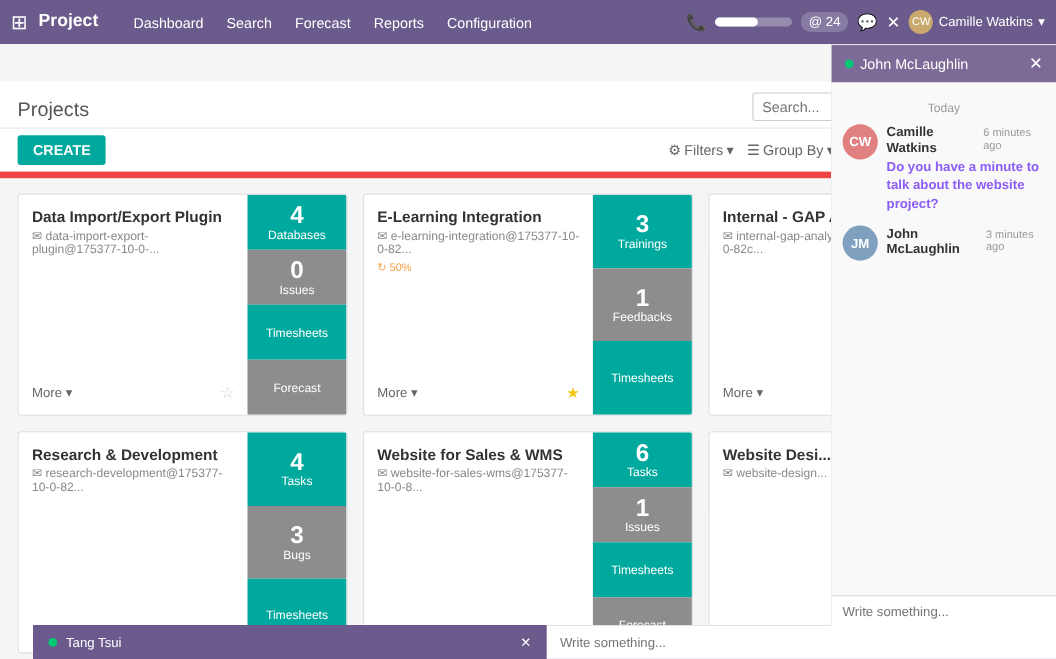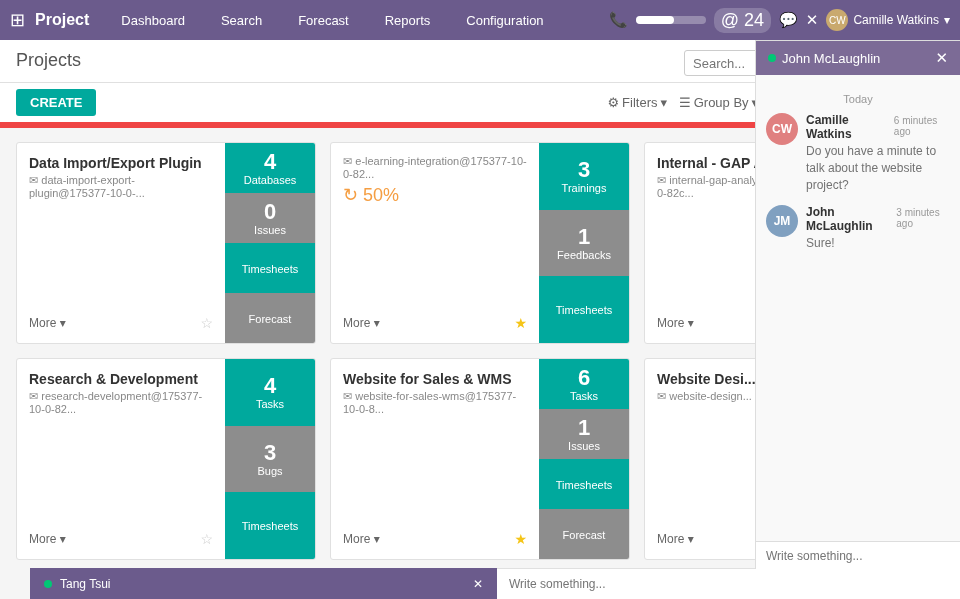--- a/index.html
+++ b/index.html
@@ -10,45 +10,46 @@
       background: #6b5b8c;
       height: 40px;
       display: flex;
       align-items: center;
       padding: 0 10px;
       color: white;
       gap: 6px;
     }
     .topnav-grid { font-size: 18px; cursor: pointer; margin-right: 4px; }
     .topnav-logo { font-size: 16px; font-weight: bold; margin-right: 16px; text-align: right; }
-    .topnav-menu { display: flex; gap: 16px; flex: 1; }
+    .topnav-menu { display: flex; gap: 1px; flex: 1; }
     .topnav-menu a {
       color: white;
       text-decoration: none;
       padding: 4px 10px;
       border-radius: 3px;
       font-size: 13px;
       cursor: pointer;
     }
     .topnav-right { display: flex; align-items: center; gap: 8px; margin-left: auto; }
     .topnav-right .phone-icon, .topnav-right .chat-icon, .topnav-right .close-icon { cursor: pointer; font-size: 15px; }
-    .topnav-right .at-badge { background: rgba(255,255,255,0.2); border-radius: 10px; padding: 2px 7px; font-size: 18px; }
+    .topnav-right .at-badge { background: rgba(255,255,255,0.2); border-radius: 10px; padding: 2px 7px; font-size: 12px; }
     .progress-bar-wrap { width: 70px; height: 8px; background: rgba(255,255,255,0.3); border-radius: 4px; }
     .progress-bar-fill { height: 8px; background: white; border-radius: 4px; width: 55%; }
     .user-avatar-menu { display: flex; align-items: center; gap: 5px; cursor: pointer; font-size: 12px; }
     .user-avatar-icon { width: 22px; height: 22px; border-radius: 50%; background: #c9a96e; display: flex; align-items: center; justify-content: center; font-size: 10px; color: white; }
 
     
     .subheader {
       background: white;
       padding: 10px 16px 6px;
       display: flex;
-      align-items: flex-start;
+      align-items: flex-end;
       justify-content: space-between;
       border-bottom: 1px solid #e0e0e0;
+      margin-top: 34px;
     }
     .subheader-title { font-size: 18px; color: #555; font-weight: 400; }
     .search-bar { display: flex; align-items: center; border: 1px solid #ccc; border-radius: 3px; padding: 4px 8px; width: 260px; }
     .search-bar input { border: none; outline: none; font-size: 13px; width: 100%; color: #666; }
     .search-icon { color: #999; font-size: 14px; cursor: pointer; }
 
     
     .toolbar {
       background: white;
       padding: 6px 16px;
@@ -83,21 +84,21 @@
       border: 1px solid #e0e0e0;
       border-radius: 3px;
       overflow: hidden;
       display: grid;
       grid-template-columns: 1fr 90px;
       min-height: 170px;
     }
     .card-left { padding: 12px; }
     .card-title { font-size: 14px; font-weight: 600; color: #333; margin-bottom: 3px; }
     .card-email { font-size: 11px; color: #888; display: flex; align-items: center; gap: 3px; margin-bottom: 4px; }
-    .card-progress { font-size: 18px; color: #f59e42; margin-top: 4px; }
+    .card-progress { font-size: 10px; color: #f59e42; margin-top: 4px; }
     .more-btn { color: #666; cursor: pointer; font-size: 12px; display: flex; align-items: center; gap: 2px; }
     .star-icon { color: #ccc; cursor: pointer; font-size: 14px; }
     .star-icon.active { color: #f5c518; }
 
     .card-right { display: flex; flex-direction: column; }
     .metric-box {
       flex: 1;
       display: flex;
       flex-direction: column;
       align-items: center;
@@ -176,21 +177,21 @@
     .chat-body { flex: 1; overflow-y: auto; padding: 10px 10px 0; background: #f9f9f9; }
     .chat-date-sep { text-align: center; font-size: 11px; color: #999; margin: 8px 0; }
     .chat-message { display: flex; gap: 8px; margin-bottom: 12px; }
     .chat-avatar { width: 32px; height: 32px; border-radius: 50%; flex-shrink: 0; overflow: hidden; display: flex; align-items: center; justify-content: center; font-size: 12px; font-weight: bold; color: white; }
     .chat-avatar.camille { background: #e08080; }
     .chat-avatar.john { background: #80a0c0; }
     .chat-msg-content { flex: 1; }
     .chat-msg-header { display: flex; align-items: baseline; gap: 6px; margin-bottom: 2px; }
     .chat-msg-name { font-size: 12px; font-weight: 600; color: #333; }
     .chat-msg-time { font-size: 10px; color: #999; }
-    .chat-msg-text { font-size: 12px; color: #737373; line-height: 1.4; }
+    .chat-msg-text { font-size: 12px; color: #8b5cf6; line-height: 1.4; font-weight: bold; }
     .chat-input-area { border-top: 1px solid #ddd; padding: 6px 10px; background: white; }
     .chat-input-area input { border: none; outline: none; font-size: 12px; color: #999; width: 100%; }
 
     .card-left-content { display: flex; flex-direction: column; height: 100%; }
     .card-main { flex: 1; }
     .card-footer { margin-top: auto; display: flex; align-items: center; justify-content: space-between; padding-top: 8px; gap: 46px; }
   </style>
 </head>
 <body>
 
@@ -280,20 +281,21 @@
             <div class="metric-label">Timesheets</div>
           </div>
           <div class="metric-box gray">
             <div class="metric-label">Forecast</div>
           </div>
         </div>
       </div>
       <div class="project-card">
         <div class="card-left card-left-content">
           <div class="card-main">
+            <div class="card-title">E-Learning Integration</div>
             <div class="card-email">✉ e-learning-integration@175377-10-0-82...</div>
             <div class="card-progress">↻ 50%</div>
           </div>
           <div class="card-footer">
             <span class="more-btn">More ▾</span>
             <span class="star-icon active">★</span>
           </div>
         </div>
         <div class="card-right">
           <div class="metric-box teal">
@@ -420,21 +422,20 @@
           <div class="chat-msg-text">Do you have a minute to talk about the website project?</div>
         </div>
       </div>
       <div class="chat-message">
         <div class="chat-avatar john">JM</div>
         <div class="chat-msg-content">
           <div class="chat-msg-header">
             <span class="chat-msg-name">John McLaughlin</span>
             <span class="chat-msg-time">3 minutes ago</span>
           </div>
-          <div class="chat-msg-text">Sure!</div>
         </div>
       </div>
     </div>
   <div class="chat-input-area">
     <input type="text" placeholder="Write something..." style="">
   </div>
 </div>
 
 <div class="bottom-bar">
   <div class="bottom-bar-left">

